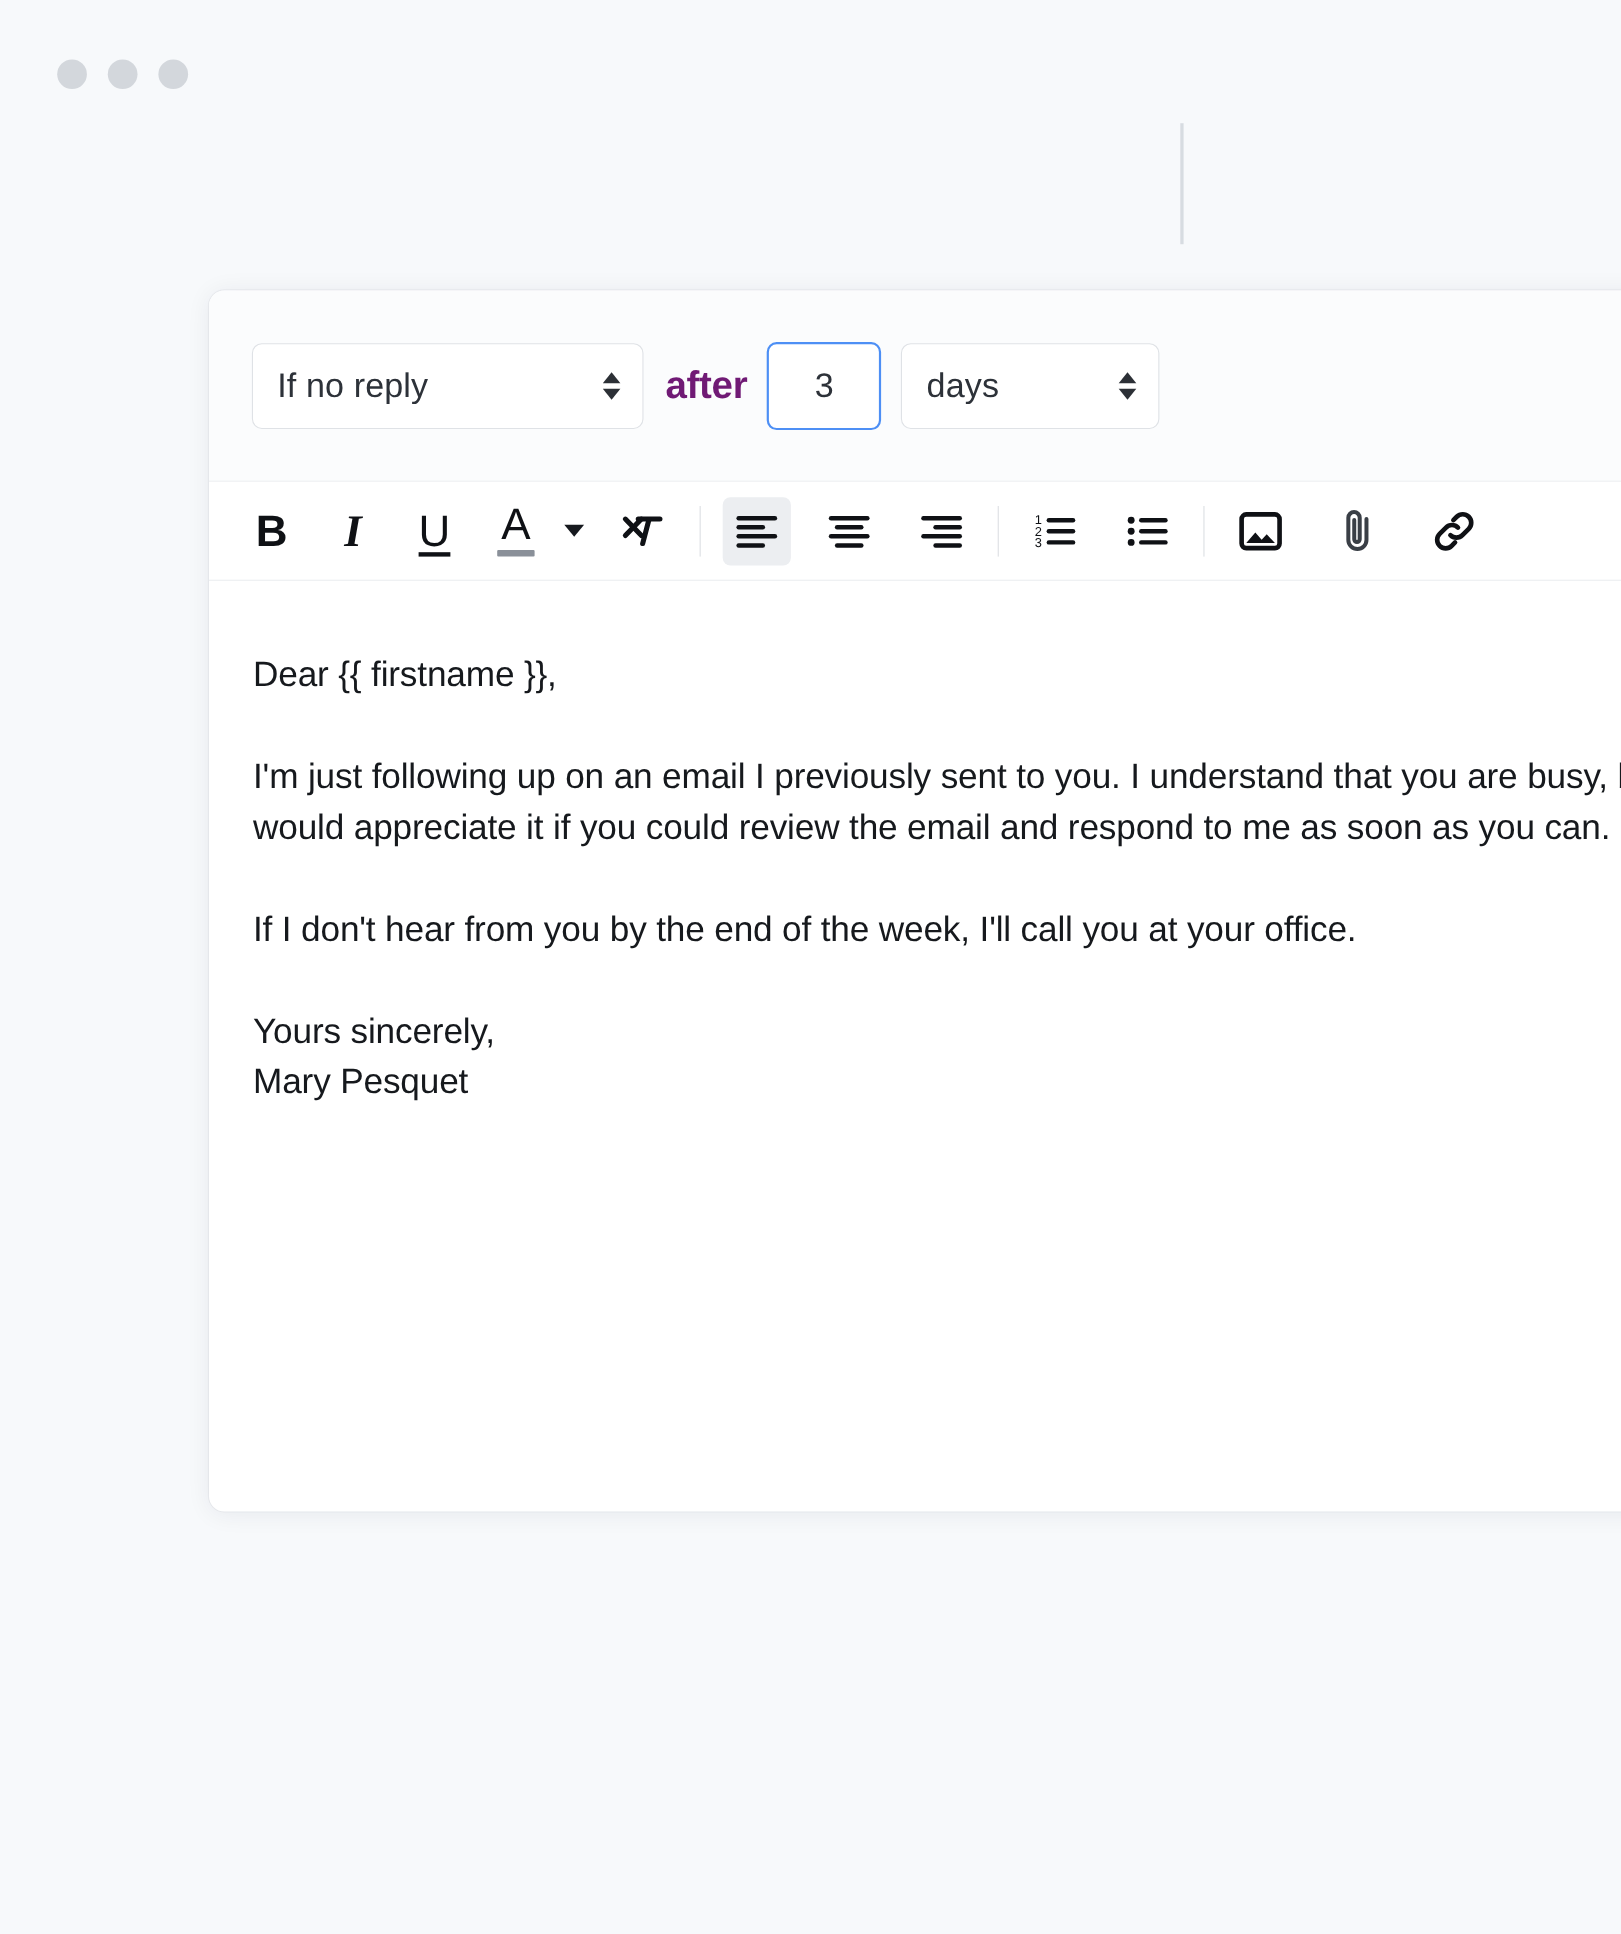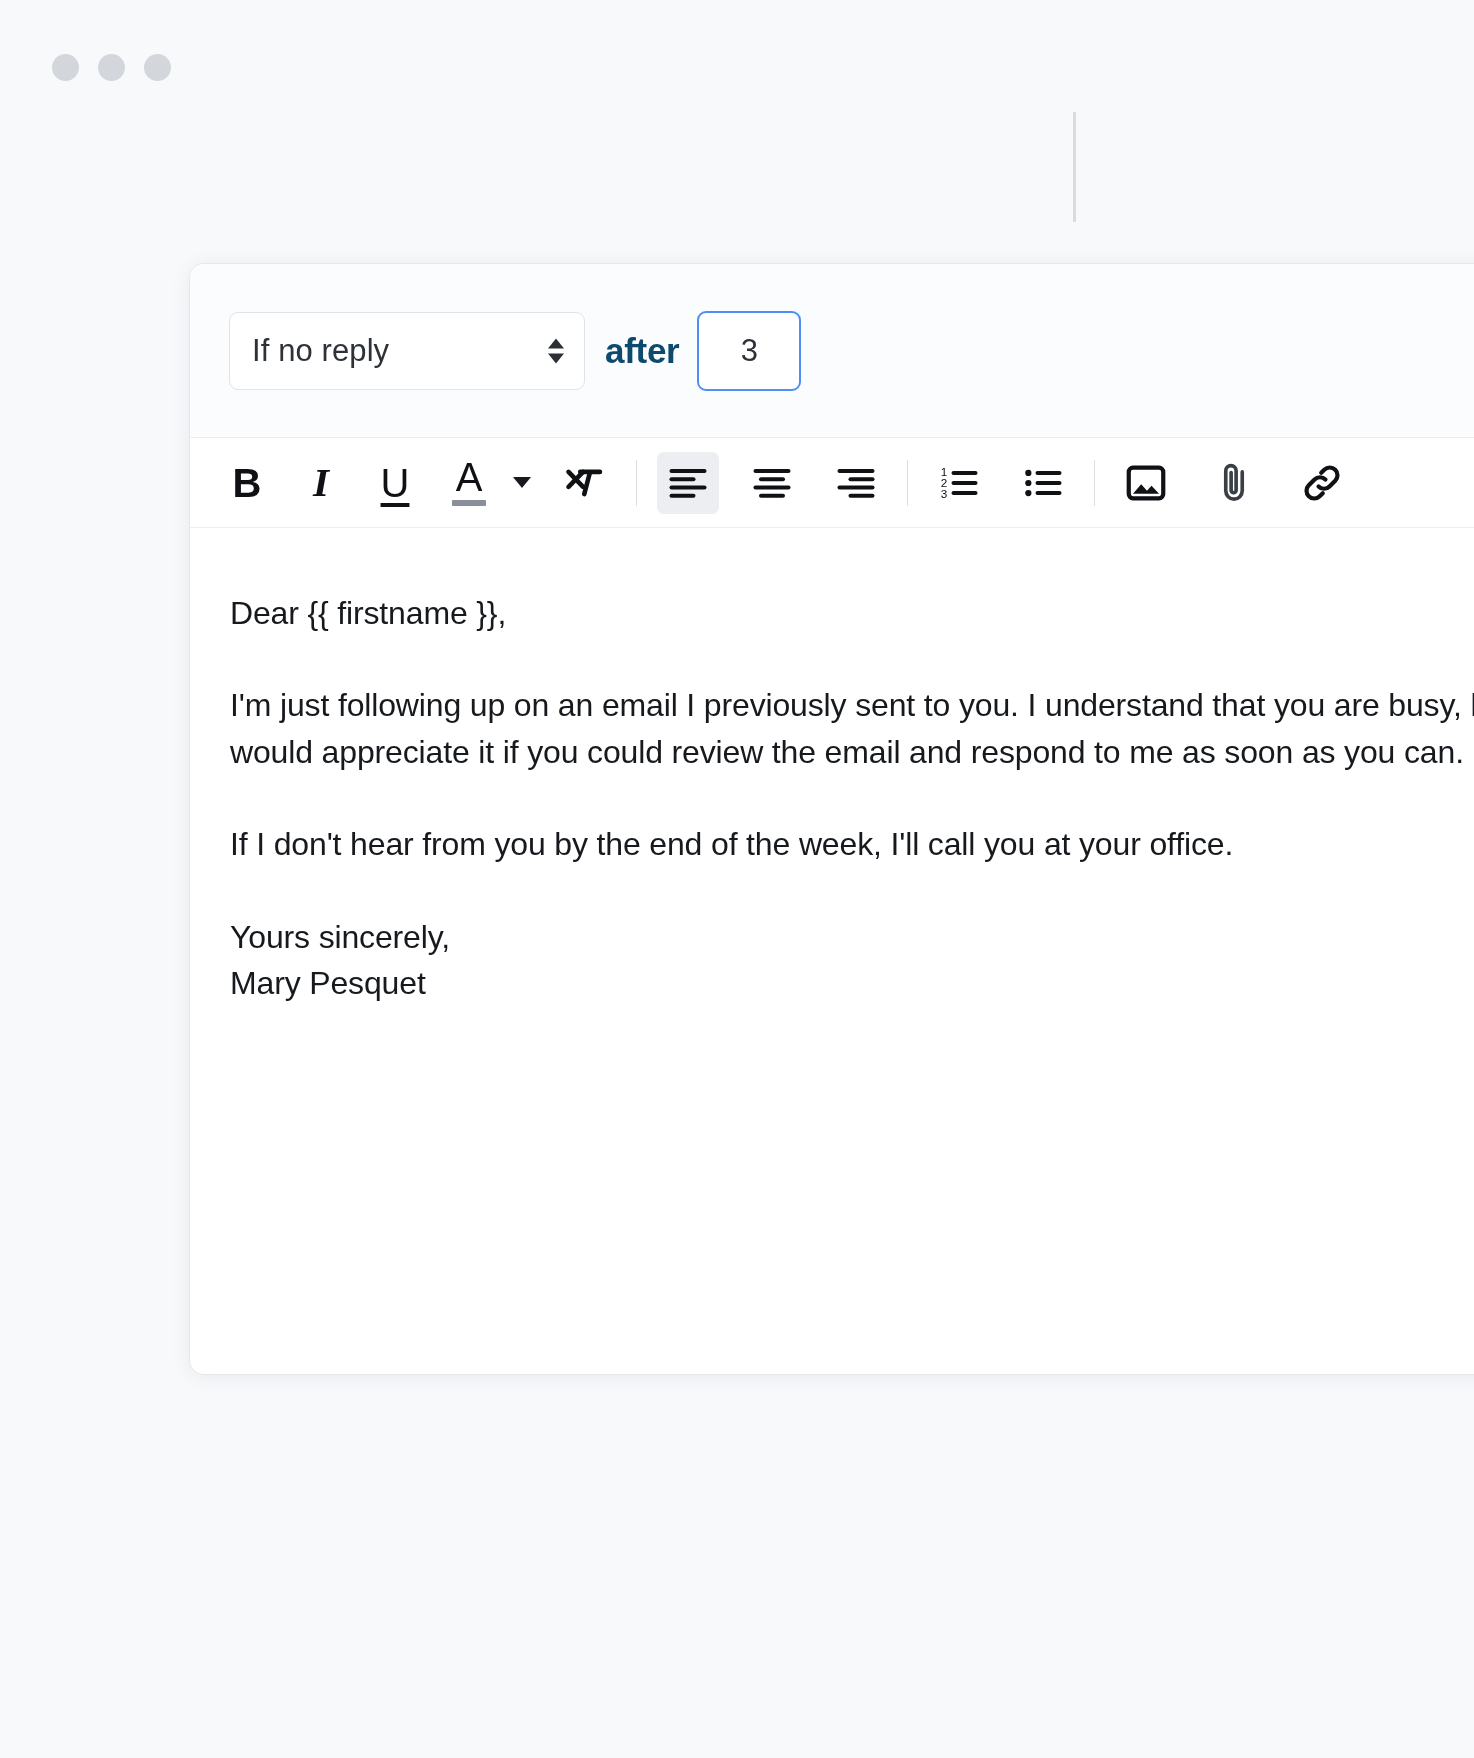--- a/index.html
+++ b/index.html
@@ -66,21 +66,21 @@
     position: absolute; right: 20px; top: 50%;
     transform: translateY(-50%);
     display: flex; flex-direction: column; gap: 5px;
     line-height: 0;
   }
   .tri { width: 0; height: 0; border-left: 8px solid transparent; border-right: 8px solid transparent; }
   .tri.up   { border-bottom: 10px solid #2c3036; }
   .tri.down { border-top: 10px solid #2c3036; }
 
   .cond-word {
-    font-size: 35px; font-weight: 700; color: #0c4a6e;
+    font-size: 35px; font-weight: 700; color: #701a75;
     padding: 0 18px;
     letter-spacing: -0.3px;
   }
   .cond-word.lead { padding-left: 20px; }
   .num-input {
     width: 104px; height: 80px;
     border: 2px solid #4d8ff5; border-radius: 9px;
     background: #fff;
     font-size: 31px; color: #2d3239;
     text-align: center;
@@ -164,20 +164,27 @@
         <span class="spinner">
           <span class="tri up"></span>
             <span class="tri down"></span>
         </span>
       </div>
 
       <span class="cond-word lead">after</span>
 
       <input class="num-input" type="text" value="3" style="">
 
+      <div class="select-box w-days">
+        <span>days</span>
+        <span class="spinner">
+          <span class="tri up"></span>
+            <span class="tri down"></span>
+        </span>
+      </div>
 
     </div>
 
     <div class="toolbar">
 
       <div class="tb-btn">
         <span class="glyph bold">B</span>
       </div>
       <div class="tb-gap"></div>
 

